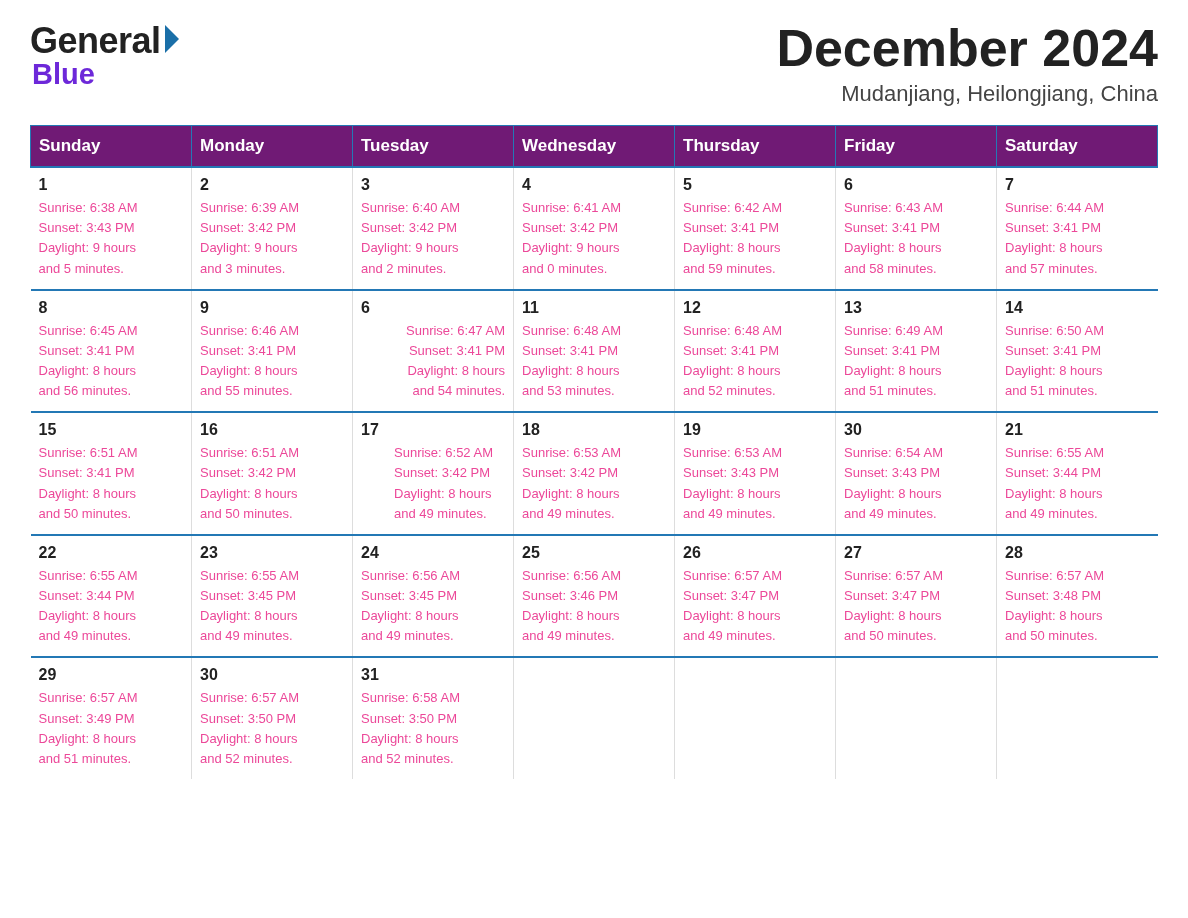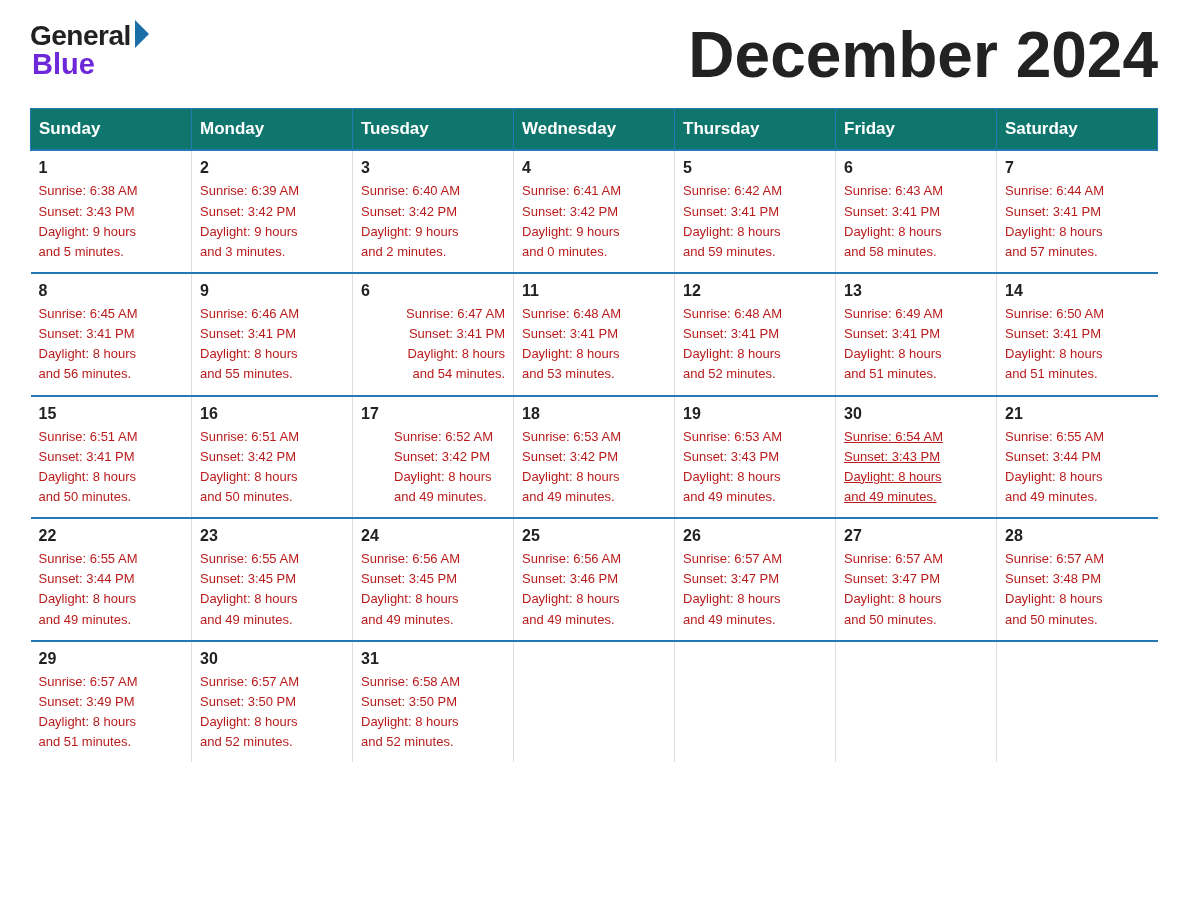--- a/index.html
+++ b/index.html
@@ -19,21 +19,21 @@
     .logo {
       display: flex;
       flex-direction: column;
       align-items: flex-start;
     }
     .logo-top {
       display: flex;
       align-items: center;
     }
     .logo-text-general {
-      font-size: 28px;
+      font-size: 36px;
       font-weight: bold;
       color: #222;
       letter-spacing: -0.5px;
     }
     .logo-triangle {
       width: 0;
       height: 0;
       border-left: 14px solid #1a6fa8;
       border-top: 14px solid transparent;
       border-bottom: 14px solid transparent;
@@ -44,37 +44,37 @@
       font-size: 29px;
       font-weight: bold;
       color: #6d28d9;
       margin-top: -4px;
       padding-left: 2px;
     }
     .title-block {
       text-align: right;
     }
     .month-title {
-      font-size: 64px;
+      font-size: 52px;
       font-weight: bold;
       color: #222;
       line-height: 1.1;
     }
     .location-title {
       font-size: 22px;
       color: #444;
       margin-top: 4px;
     }
     table {
       width: 100%;
       border-collapse: collapse;
       table-layout: fixed;
     }
     thead tr th {
-      background-color: #0f766e;
+      background-color: #701a75;
       color: #fff;
       font-size: 17px;
       font-weight: bold;
       padding: 10px 8px;
       text-align: left;
       border: 1px solid #2378b5;
     }
     tbody tr {
       border-top: 2px solid #2378b5;
     }
@@ -91,40 +91,41 @@
     }
     .day-num {
       font-size: 16px;
       font-weight: bold;
       color: #222;
       display: block;
       margin-bottom: 4px;
     }
     .day-info {
       font-size: 13px;
-      color: #b91c1c;
+      color: #ec4899;
       line-height: 1.55;
     }
     tbody tr td.empty {
       background: #fff;
     }
   </style>
 </head>
 <body>
 
 <div class="header">
   <div class="logo">
     <div class="logo-top">
       <span class="logo-text-general">General</span>
       <div class="logo-triangle"></div>
     </div>
     <span class="logo-text-blue">Blue</span>
   </div>
   <div class="title-block">
     <div class="month-title">December 2024</div>
+    <div class="location-title">Mudanjiang, Heilongjiang, China</div>
   </div>
 </div>
 
 <table>
   <thead>
     <tr id="header-row">
         <th>Sunday</th>
         <th>Monday</th>
         <th>Tuesday</th>
         <th>Wednesday</th>
@@ -267,21 +268,21 @@
         </td>
         <td>
           <span class="day-num">19</span>
           <div class="day-info" style="white-space: pre-line;">Sunrise: 6:53 AM
 Sunset: 3:43 PM
 Daylight: 8 hours
 and 49 minutes.</div>
         </td>
         <td>
           <span class="day-num">30</span>
-          <div class="day-info" style="white-space: pre-line; text-decoration: underline;">Sunrise: 6:54 AM
+          <div class="day-info" style="white-space: pre-line;">Sunrise: 6:54 AM
 Sunset: 3:43 PM
 Daylight: 8 hours
 and 49 minutes.</div>
         </td>
         <td>
           <span class="day-num">21</span>
           <div class="day-info" style="white-space: pre-line;">Sunrise: 6:55 AM
 Sunset: 3:44 PM
 Daylight: 8 hours
 and 49 minutes.</div>

